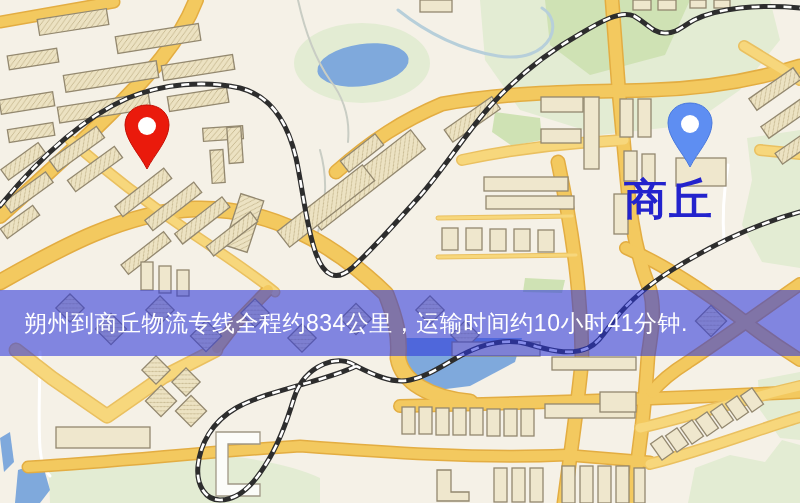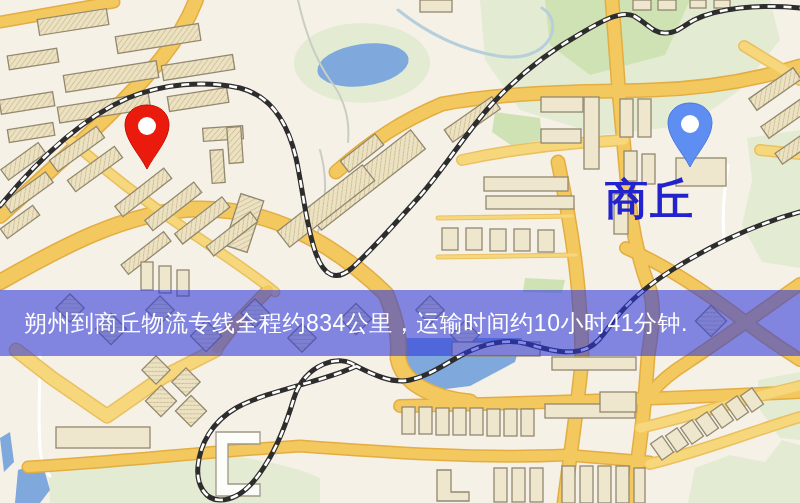--- a/index.html
+++ b/index.html
@@ -3,21 +3,21 @@
 <meta charset="utf-8">
 <style>
   html,body{margin:0;padding:0;background:#888;}
   .stage{position:relative;width:800px;height:503px;overflow:hidden;
          font-family:"Liberation Sans",sans-serif;background:#f5f1e7;}
   .stage svg.map{position:absolute;left:0;top:0;}
   .pin{position:absolute;}
   .label{position:absolute;font-family:"Liberation Serif",serif;font-weight:600;
          letter-spacing:2px;line-height:1;white-space:nowrap;}
   .label.origin{left:90px;top:176px;font-size:47px;color:#e01000;}
-  .label.dest{left:605px;top:178px;font-size:43px;color:#2323cd;}
+  .label.dest{left:624px;top:178px;font-size:43px;color:#2323cd;}
   .banner{position:absolute;left:0;top:290px;width:800px;height:66px;
           background:rgba(45,55,218,0.58);display:flex;align-items:center;
           box-sizing:border-box;padding-left:24px;}
   .banner span{color:#ffffff;font-size:23px;letter-spacing:0.5px;white-space:nowrap;}
   
   .rc{fill:none;stroke:#e3ad42;stroke-linecap:round;stroke-linejoin:round;}
   .rf{fill:none;stroke:#f3c95f;stroke-linecap:round;stroke-linejoin:round;}
   .rcl{fill:none;stroke:#eac060;stroke-linecap:round;stroke-linejoin:round;}
   .rfl{fill:none;stroke:#f7d77c;stroke-linecap:round;stroke-linejoin:round;}
   .wr{fill:none;stroke:#ffffff;stroke-width:3;stroke-linecap:round;}

